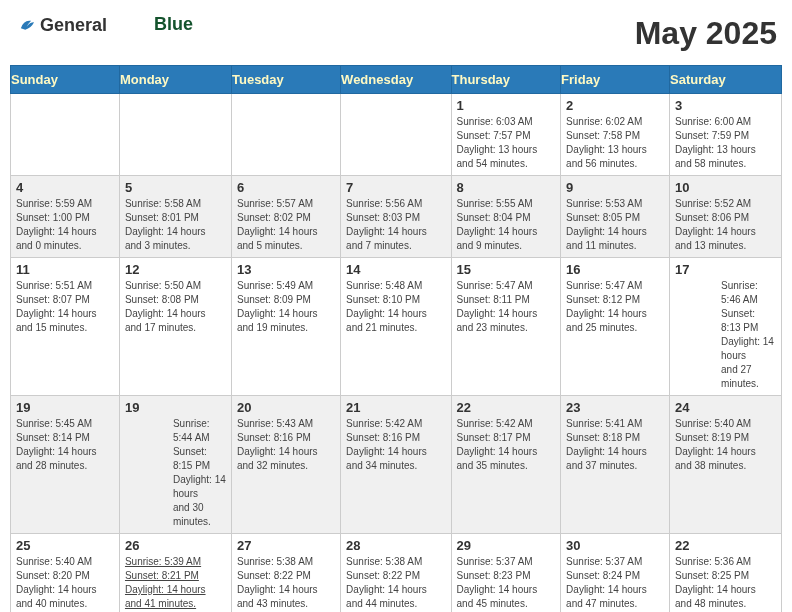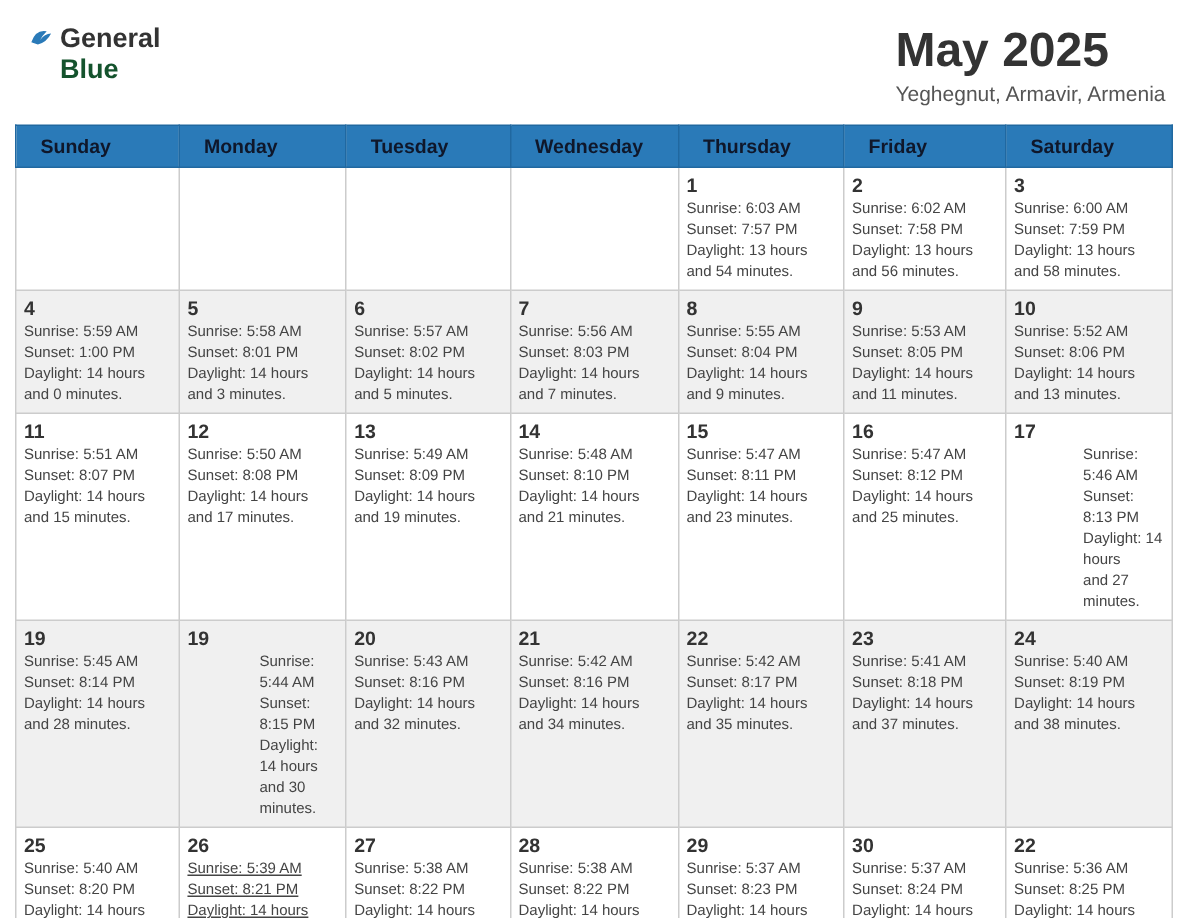--- a/index.html
+++ b/index.html
@@ -33,51 +33,52 @@
       color: #14532d;
       line-height: 1.1;
     }
     .logo-icon {
       width: 22px;
       height: 22px;
       margin-right: 3px;
     }
     .logo-wrapper {
       display: flex;
-      flex-direction: column;
+      flex-direction: row;
       align-items: flex-start;
+      gap: 22px;
     }
     .logo-row {
       display: flex;
       align-items: center;
     }
     .title-area {
-      text-align: left;
+      text-align: right;
     }
     .main-title {
       font-size: 32px;
       font-weight: bold;
       color: #333;
     }
     .subtitle {
       font-size: 14px;
       color: #555;
       margin-top: 2px;
     }
     .calendar {
       width: 100%;
       border-collapse: collapse;
       border: 1px solid #ccc;
     }
     .calendar th {
       background-color: #2a7ab8;
-      color: #0f172a;
+      color: #fef9c3;
       font-size: 13px;
       font-weight: bold;
-      padding: 6px 16px;
+      padding: 6px 0;
       text-align: left;
       border: 1px solid #2068a0;
     }
     .calendar td {
       vertical-align: top;
       padding: 4px 5px;
       border: 1px solid #ccc;
       font-size: 10.5px;
       color: #333;
       min-height: 80px;
@@ -121,21 +122,20 @@
         <svg class="logo-icon" viewBox="0 0 30 30" xmlns="http://www.w3.org/2000/svg">
           <path d="M8 18 Q12 6 22 8 Q18 12 16 16 Q20 10 26 10 Q22 18 14 20 Z" fill="#2a7ab8"></path>
         </svg>
         <span class="logo-text-general">General</span>
       </div>
       <span class="logo-text-blue" style="margin-left:25px;">Blue</span>
     </div>
   </div>
   <div class="title-area">
     <div class="main-title">May 2025</div>
-    <div class="subtitle">Yeghegnut, Armavir, Armenia</div>
   </div>
 </div>
 
 <table class="calendar">
   <thead>
     <tr>
     <th>Sunday</th>
         <th>Monday</th>
         <th>Tuesday</th>
         <th>Wednesday</th>

